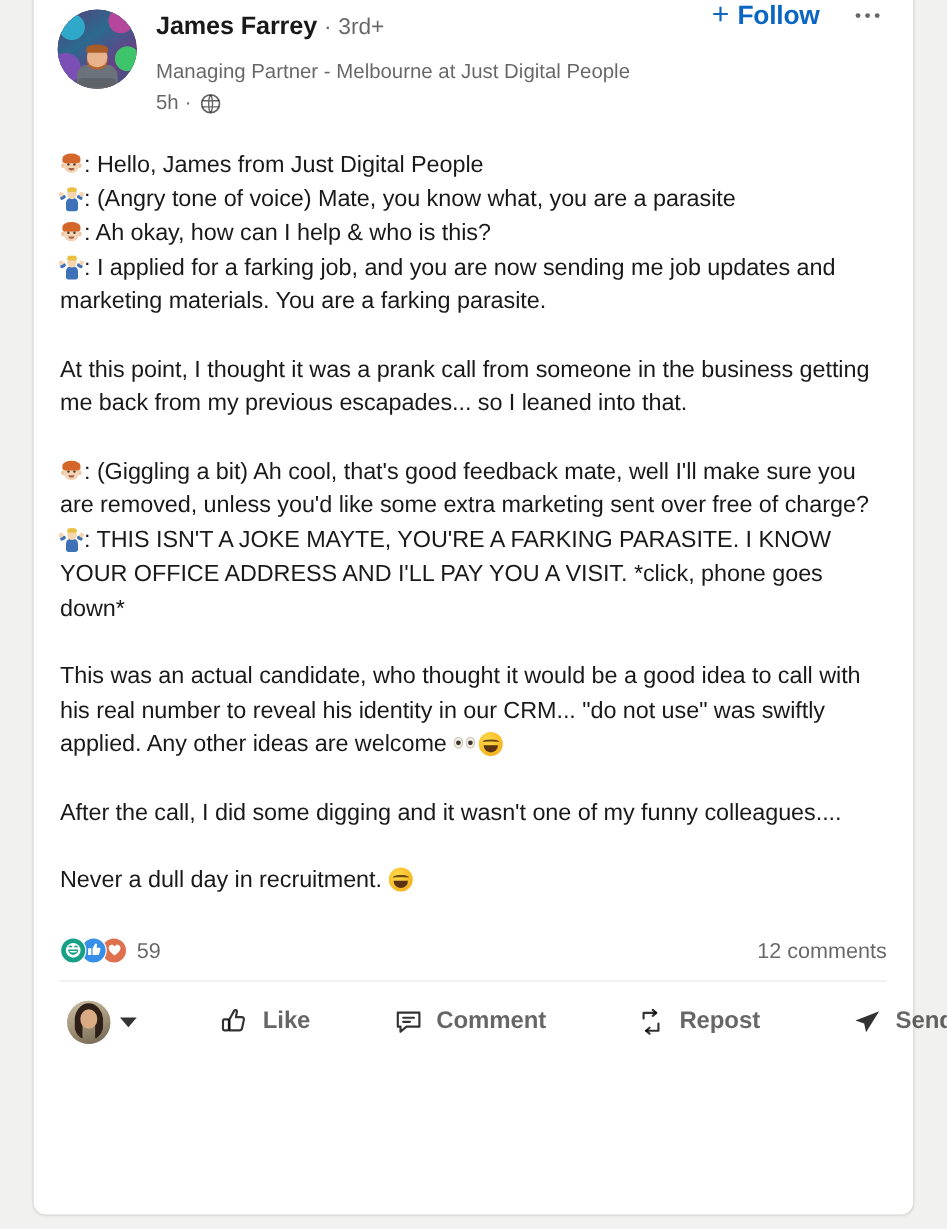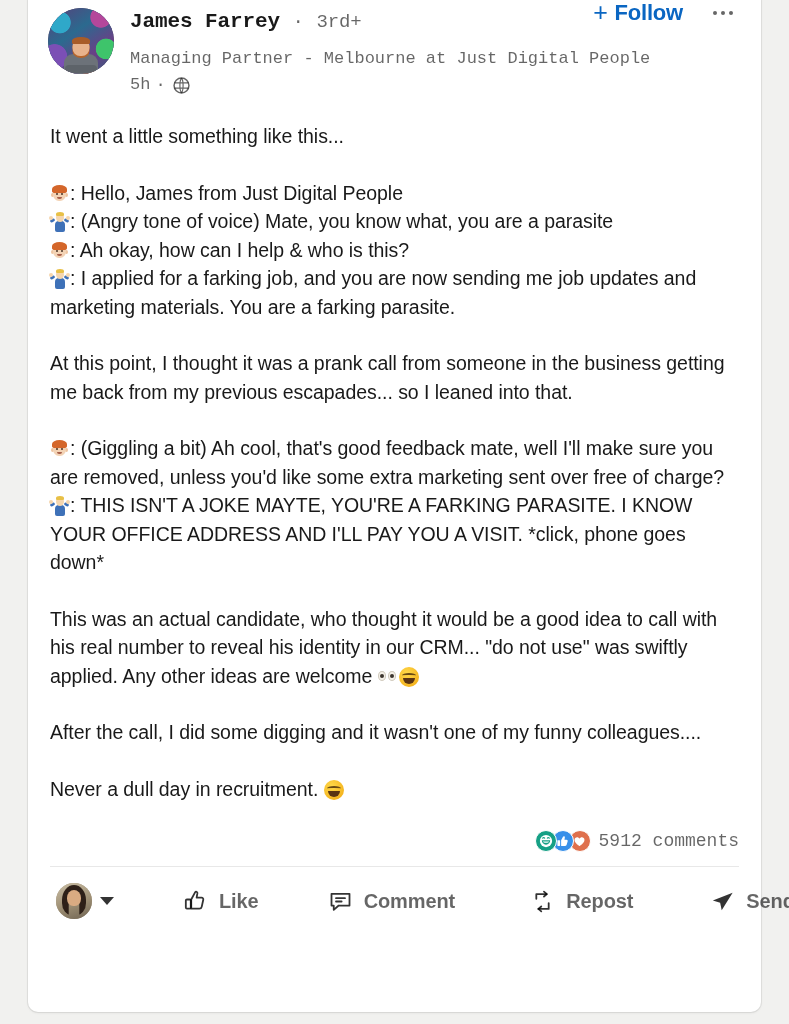--- a/index.html
+++ b/index.html
@@ -89,21 +89,21 @@
     background: #6c7279;
   }
   .ap-arms {
     position: absolute;
     left: 50%; top: 27px; transform: translateX(-50%);
     width: 32px; height: 8px;
     border-radius: 4px;
     background: #5d6369;
   }
 
-  .header-text { flex: 1 1 auto; min-width: 0; padding-top: 1px; font-family: Liberation Mono, monospace; }
+  .header-text { flex: 1 1 auto; min-width: 0; padding-top: 1px; }
   .name-line {
     font-size: 21px;
     line-height: 26px;
     color: #000000e6;
     font-weight: 700;
     letter-spacing: -0.1px;
     white-space: nowrap;
   }
   .name-line .degree {
     font-weight: 400;
@@ -298,25 +298,24 @@
     width: 4px; height: 4px; border-radius: 50%;
     background: #f5d6ae;
   }
   .ic.shrug .shand.l { left: -1px; }
   .ic.shrug .shand.r { left: 16px; }
 
   
   .social-row {
     display: flex;
     align-items: center;
-    justify-content: flex-end;
+    justify-content: space-between;
     padding: 0 22px;
-    margin-top: 24px;
+    margin-top: 30px;
     height: 28px;
-    font-family: Liberation Mono, monospace;
   }
   .reactions {
     display: flex;
     align-items: center;
     gap: 0;
   }
   .rxn {
     width: 22px; height: 22px;
     border-radius: 50%;
     border: 1.5px solid #ffffff;
@@ -465,21 +464,20 @@
           <span class="dot"></span>
           <span class="dot"></span>
         </button>
       </div>
     </div>
 
     <div class="post-body">
 
 
 
-      <p class="para"><span>It went a little something like this...</span></p>
 
       <p class="para"><span class="ic man"><span class="mear l"></span><span class="mear r"></span><span class="mh"></span><span class="mhair"></span><span class="meye l"></span><span class="meye r"></span><span class="mmouth"></span></span><span>: Hello, James from Just Digital People</span><br><span class="ic shrug"><span class="sarm l"></span><span class="sarm r"></span><span class="shand l"></span><span class="shand r"></span><span class="sbody"></span><span class="sh"></span><span class="shhair"></span></span><span>: (Angry tone of voice) Mate, you know what, you are a parasite</span><br><span class="ic man"><span class="mear l"></span><span class="mear r"></span><span class="mh"></span><span class="mhair"></span><span class="meye l"></span><span class="meye r"></span><span class="mmouth"></span></span><span>: Ah okay, how can I help &amp; who is this?</span><br><span class="ic shrug"><span class="sarm l"></span><span class="sarm r"></span><span class="shand l"></span><span class="shand r"></span><span class="sbody"></span><span class="sh"></span><span class="shhair"></span></span><span>: I applied for a farking job, and you are now sending me job updates and marketing materials. You are a farking parasite.</span></p>
 
       <p class="para"><span>At this point, I thought it was a prank call from someone in the business getting me back from my previous escapades... so I leaned into that.</span></p>
 
       <p class="para"><span class="ic man"><span class="mear l"></span><span class="mear r"></span><span class="mh"></span><span class="mhair"></span><span class="meye l"></span><span class="meye r"></span><span class="mmouth"></span></span><span>: (Giggling a bit) Ah cool, that's good feedback mate, well I'll make sure you are removed, unless you'd like some extra marketing sent over free of charge?</span><br><span class="ic shrug"><span class="sarm l"></span><span class="sarm r"></span><span class="shand l"></span><span class="shand r"></span><span class="sbody"></span><span class="sh"></span><span class="shhair"></span></span><span>: THIS ISN'T A JOKE MAYTE, YOU'RE A FARKING PARASITE. I KNOW YOUR OFFICE ADDRESS AND I'LL PAY YOU A VISIT. *click, phone goes down*</span></p>
 
       <p class="para"><span>This was an actual candidate, who thought it would be a good idea to call with his real number to reveal his identity in our CRM... "do not use" was swiftly applied. Any other ideas are welcome </span><span class="ic eyes"><span class="ic-eye l"></span><span class="ic-eye r"></span></span><span class="ic rofl"></span></p>
 
       <p class="para"><span>After the call, I did some digging and it wasn't one of my funny colleagues....</span></p>

